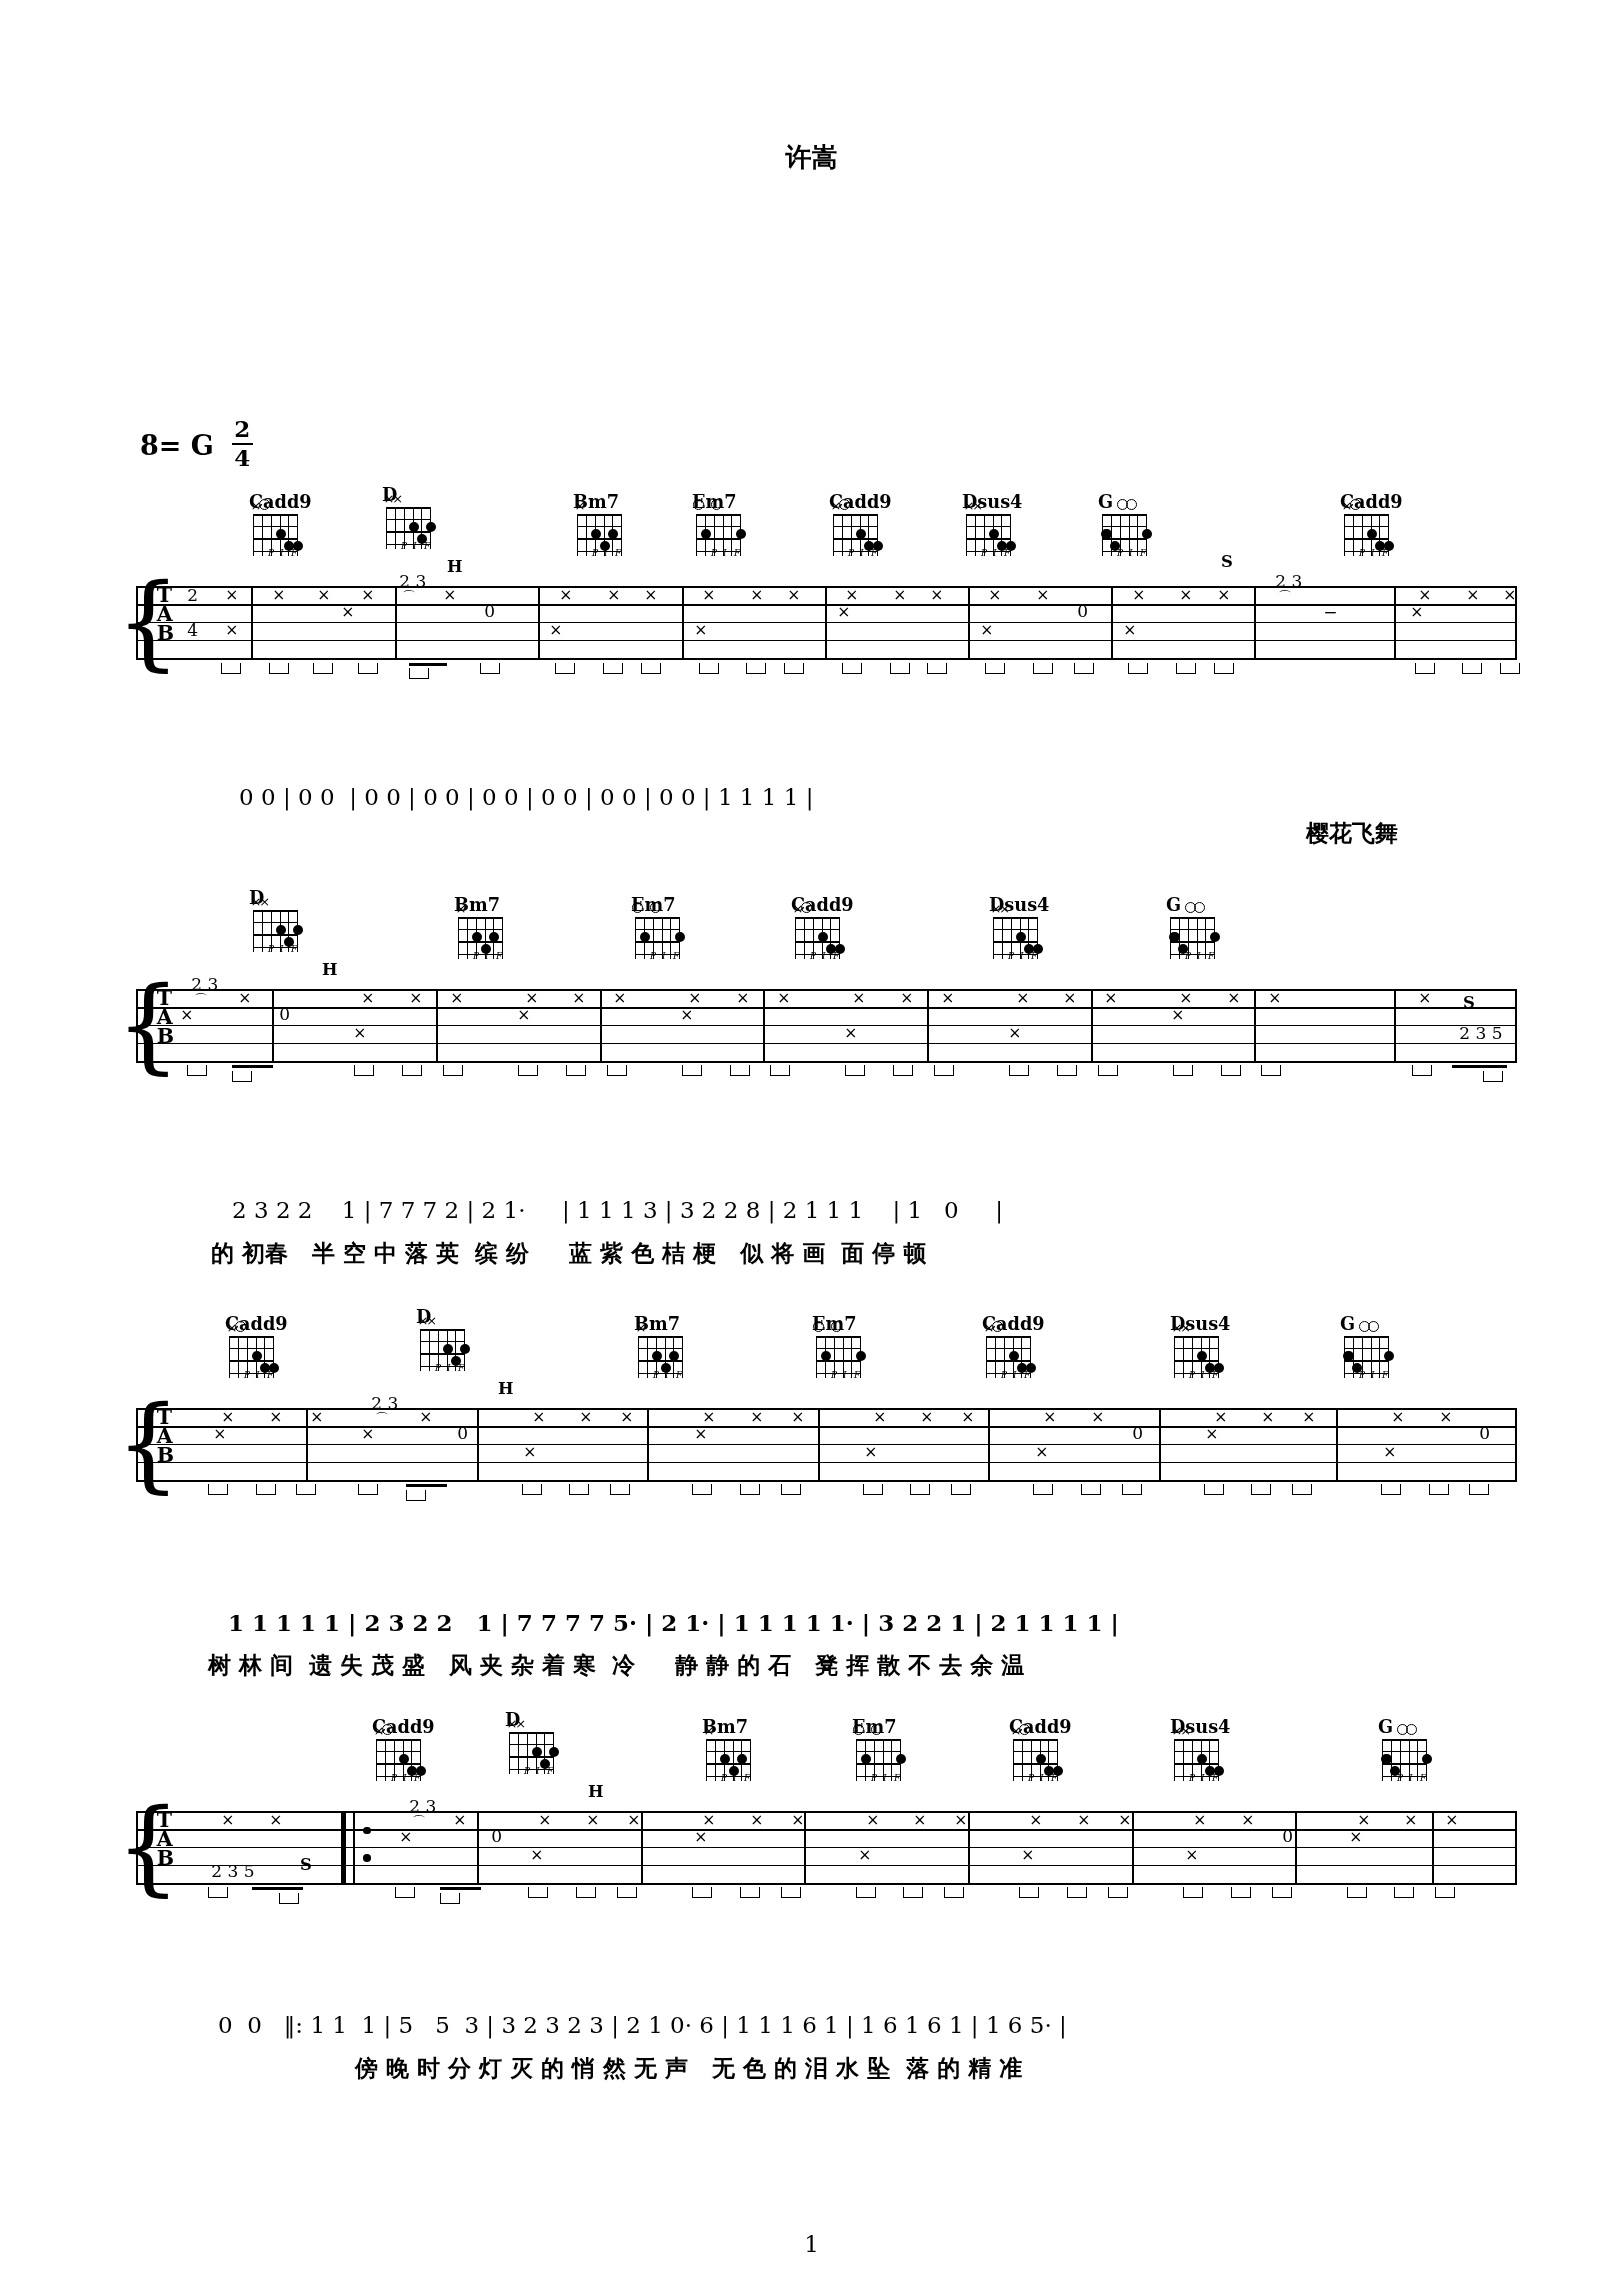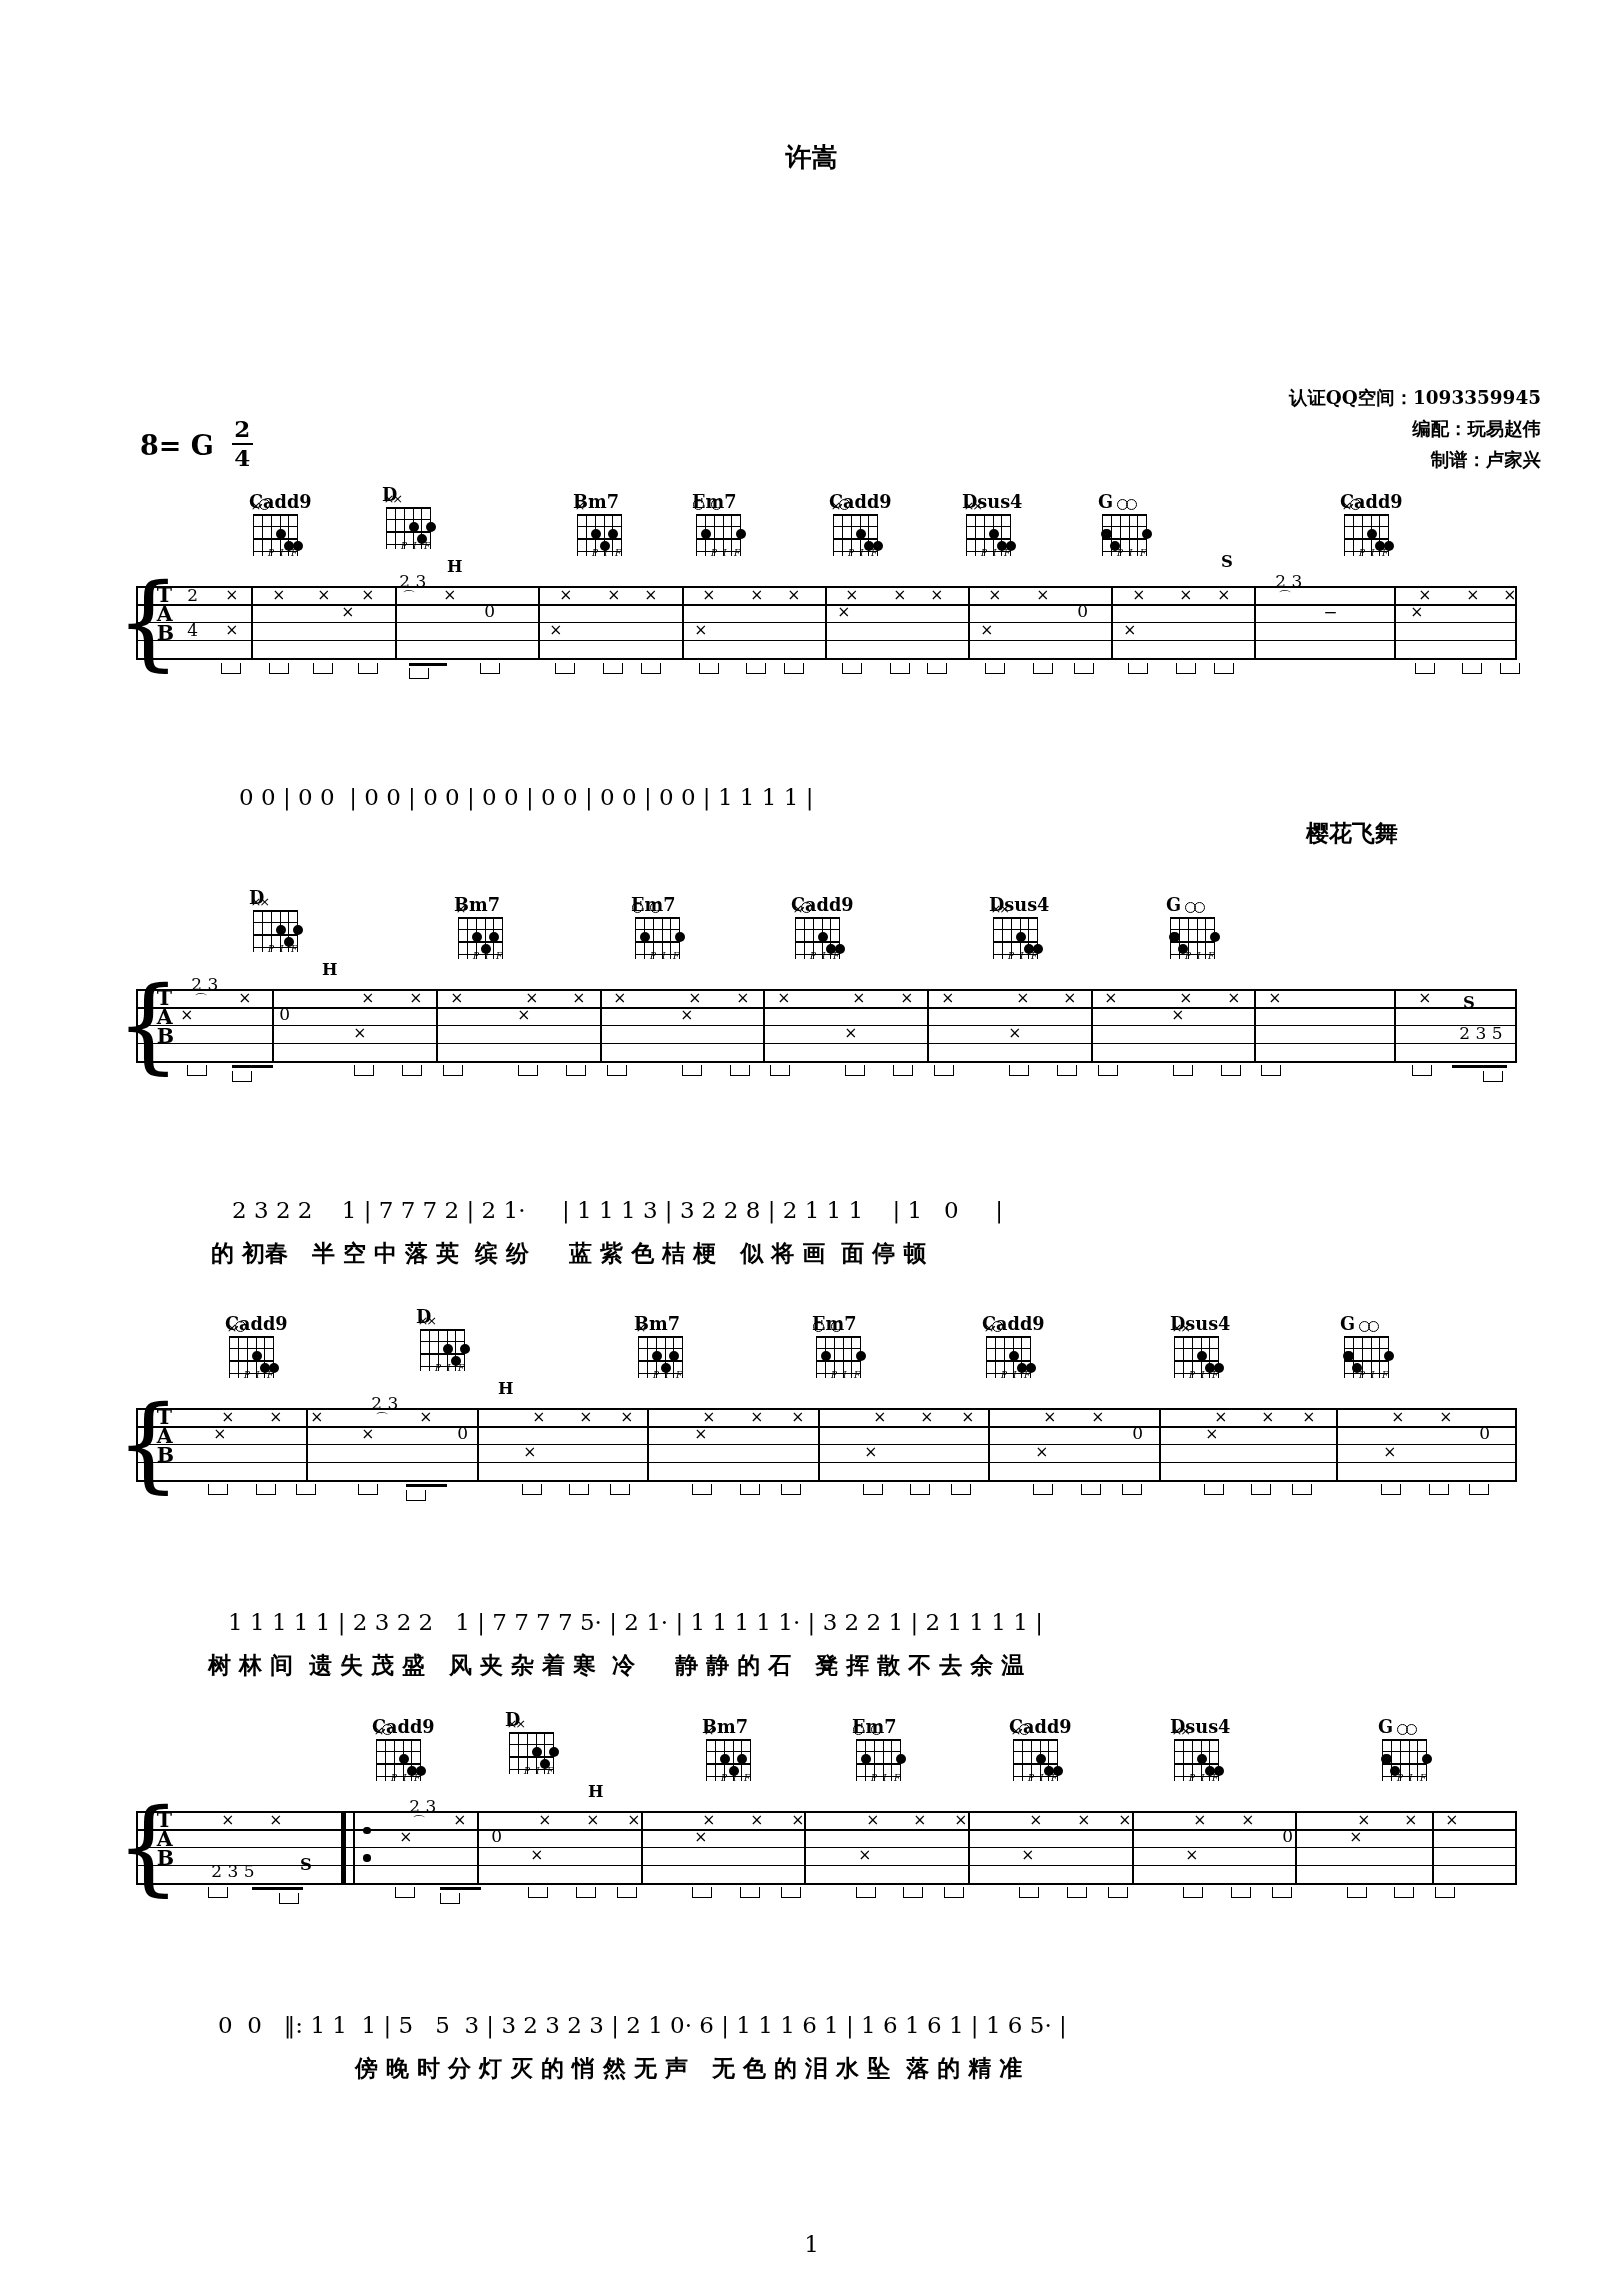--- a/index.html
+++ b/index.html
@@ -114,25 +114,20 @@
   }
   .repeat-dot{position:absolute;width:7.5px;height:7.5px;background:#000;border-radius:50%;}
 </style>
 </head>
 <body>
 
 <div class="page">
 
   <div class="artist">许嵩</div>
 
-  <div class="credits">
-    <div>认证QQ空间：1093359945</div>
-    <div>编配：玩易赵伟</div>
-    <div>制谱：卢家兴</div>
-  </div>
 
   <div class="keysig">8= G</div>
   <div class="timesig">
     <span class="num">2</span>
     <span class="bar"></span>
     <span class="den">4</span>
   </div>
 
   <div class="system" style="top:477px;">
 
@@ -918,21 +913,21 @@
       <div class="uhook" style="left:955px;top:76px;"></div>
       <div class="uhook" style="left:996px;top:76px;"></div>
       <div class="uhook" style="left:1078px;top:76px;"></div>
       <div class="uhook" style="left:1125px;top:76px;"></div>
       <div class="uhook" style="left:1166px;top:76px;"></div>
       <div class="uhook" style="left:1255px;top:76px;"></div>
       <div class="uhook" style="left:1303px;top:76px;"></div>
       <div class="uhook" style="left:1343px;top:76px;"></div>
     </div>
 
-    <div class="numrow" style="left:228px;top:310px;">1 1 1 1 1 | 2 3 2 2   1 | 7 7 7 7 5· | 2 1· | 1 1 1 1 1· | 3 2 2 1 | 2 1 1 1 1 |</div>
+    <div class="numrow" style="left:228px;top:310px;font-weight:bold;">1 1 1 1 1 | 2 3 2 2   1 | 7 7 7 7 5· | 2 1· | 1 1 1 1 1· | 3 2 2 1 | 2 1 1 1 1 |</div>
     <div class="lyricrow" style="left:208px;top:351px;">树 林 间  遗 失 茂 盛   风 夹 杂 着 寒  冷     静 静 的 石   凳 挥 散 不 去 余 温</div>
   </div>
 
   <div class="system" style="top:1702px;">
 
     <div class="chordbox" style="left:372px;top:13.6px;">
       <div class="chordname">Cadd9</div>
       <div class="grid">
         <div class="nut"></div>
         <div class="v" style="left:0"></div>

